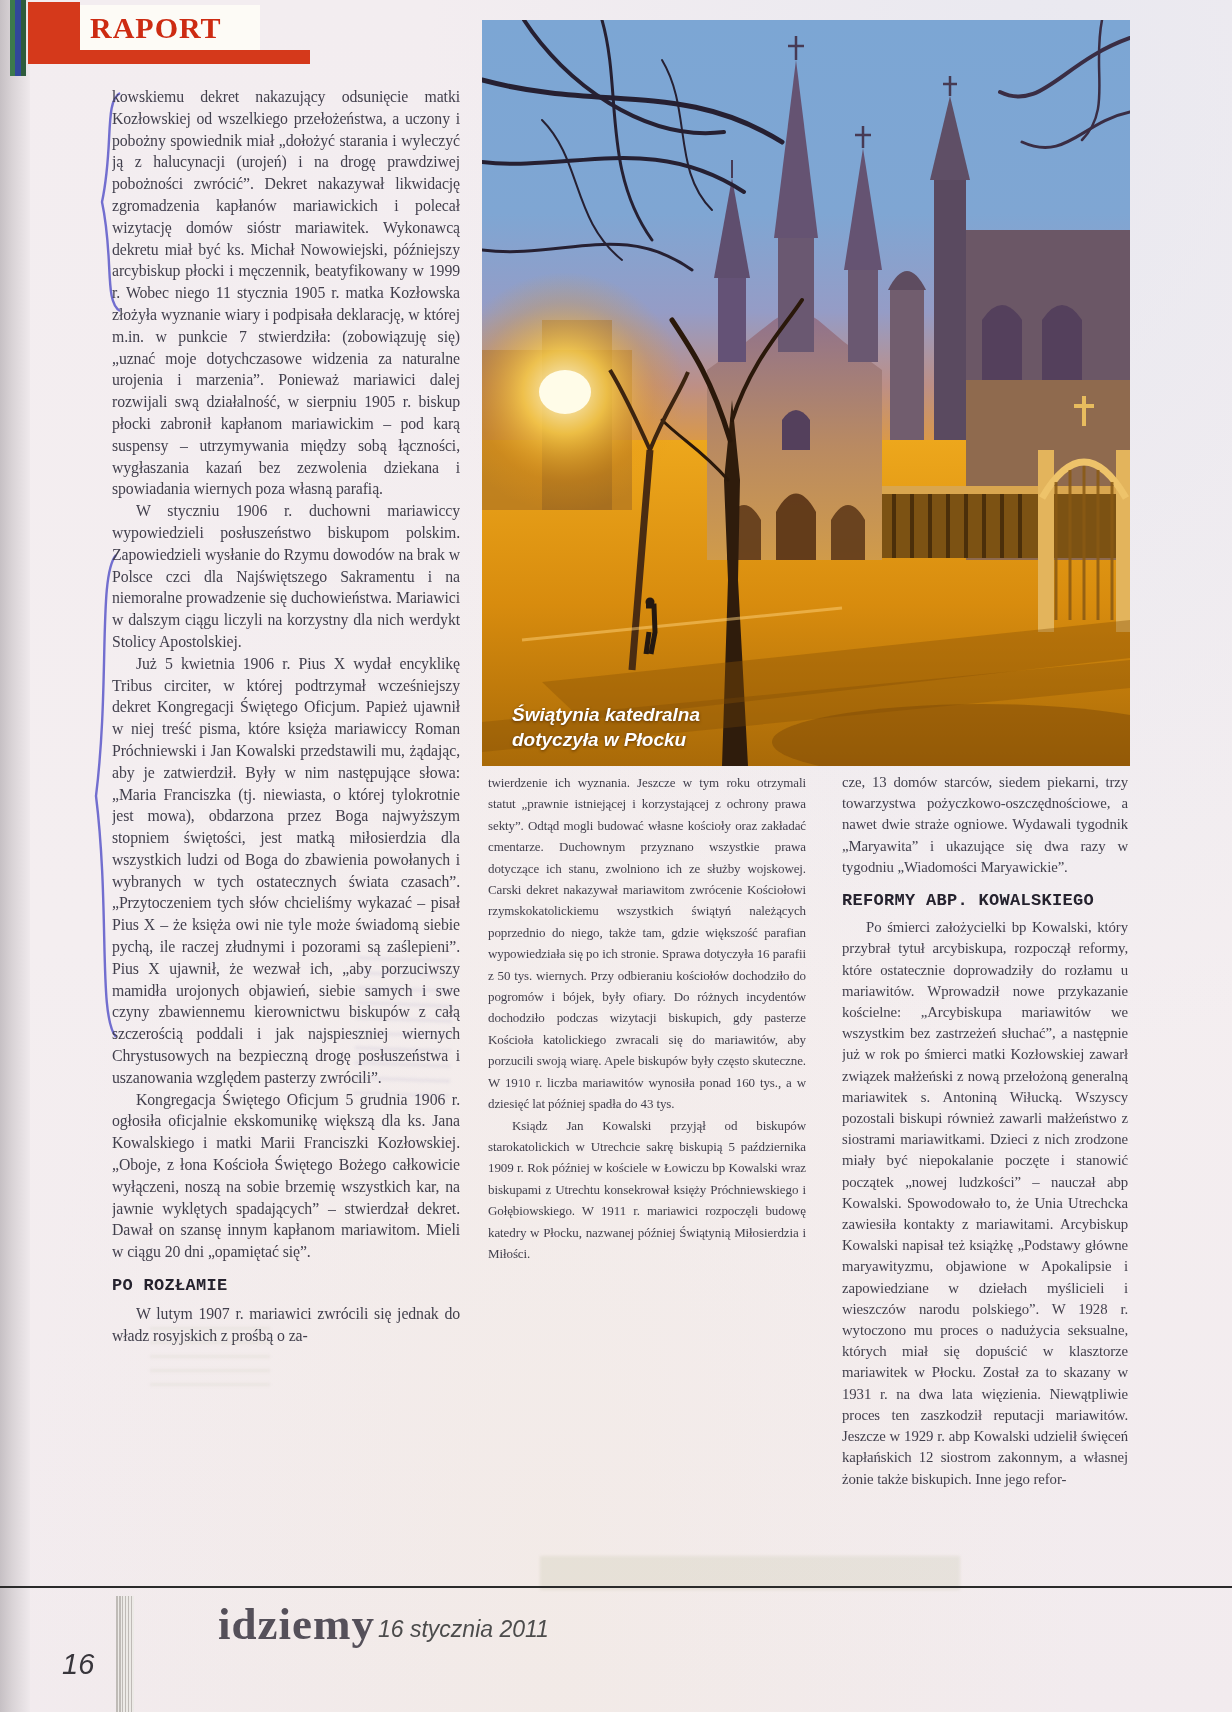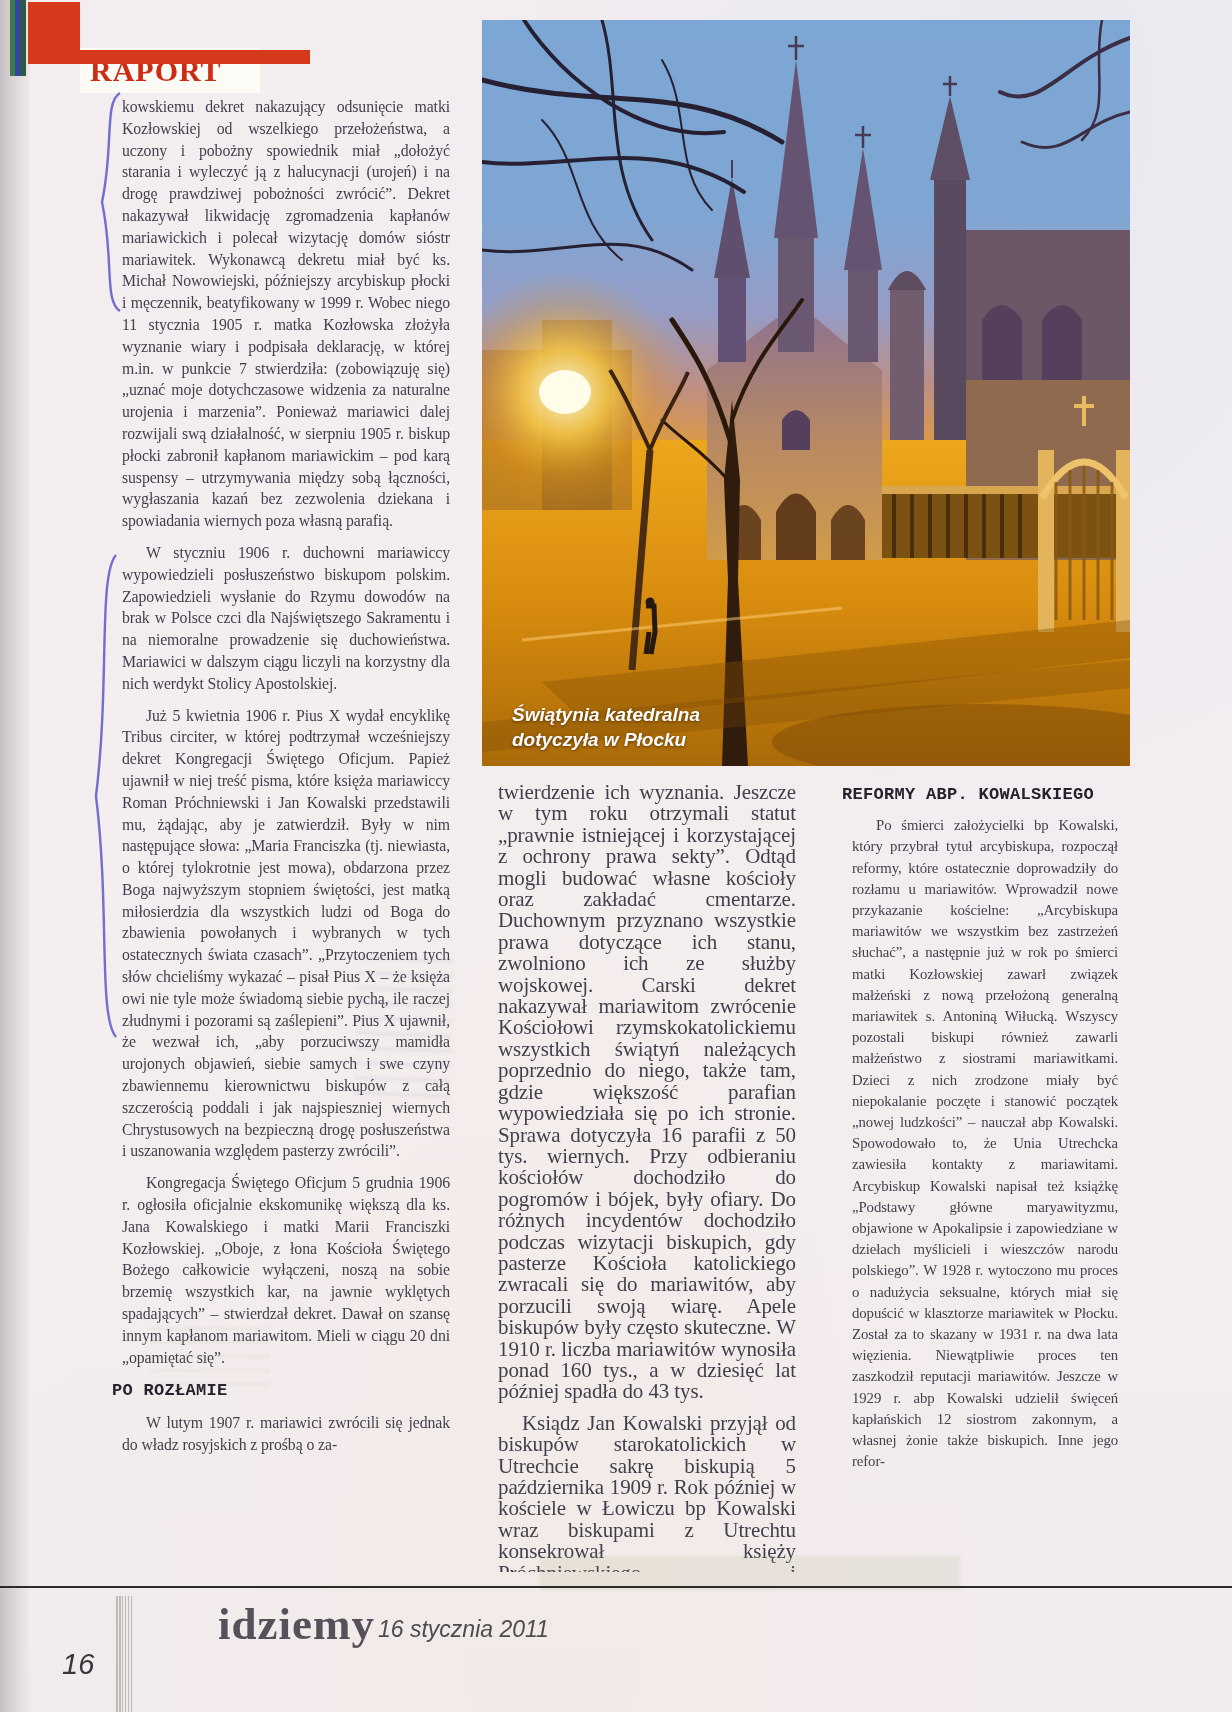--- a/index.html
+++ b/index.html
@@ -12,35 +12,35 @@
   
   .spine{position:absolute;left:0;top:0;width:30px;height:1712px;
     background:linear-gradient(90deg,#c6c0c4 0%,#d9d3d6 40%,#efe9ec 100%);}
   .strip{position:absolute;top:0;height:76px;}
   .strip.green1{left:10px;width:5px;background:#3c7a4c;}
   .strip.blue{left:15px;width:6px;background:#31479b;}
   .strip.green2{left:21px;width:5px;background:#2e5b3c;}
   
   .banner-block{position:absolute;left:28px;top:2px;width:52px;height:62px;background:#d5391b;}
   .banner-label{position:absolute;left:80px;top:5px;width:180px;height:45px;background:#fdfbf6;
-    display:flex;align-items:center;margin-top:43px;}
+    display:flex;align-items:center;}
   .banner-label span{font-weight:bold;font-size:30px;letter-spacing:1px;color:#cd2b12;padding-left:10px;}
   .banner-bar{position:absolute;left:80px;top:50px;width:230px;height:14px;background:#d5391b;}
   
   .photo{position:absolute;left:482px;top:20px;width:772px;height:746px;overflow:hidden;}
   .photo svg{display:block;}
   .photo-caption{position:absolute;left:30px;top:682px;color:#fff;
     font-family:"Liberation Sans",sans-serif;font-style:italic;font-weight:bold;
     font-size:19px;line-height:25px;text-shadow:0 1px 3px rgba(70,35,0,.75);}
   
   .col{position:absolute;color:#413f4c;text-align:justify;overflow:hidden;}
   .col1{left:112px;top:86px;width:348px;height:1482px;font-size:15.8px;line-height:21.8px;letter-spacing:-.1px;}
-  .col2{left:488px;top:772px;width:318px;height:800px;font-size:21px;line-height:21.4px;letter-spacing:-.1px;}
+  .col2{left:488px;top:772px;width:318px;height:800px;font-size:13px;line-height:21.4px;letter-spacing:-.1px;}
   .col3{left:842px;top:772px;width:286px;height:756px;font-size:14.8px;line-height:21.2px;letter-spacing:-.1px;}
-  .col p{margin:10px;hyphens:auto;-webkit-hyphens:auto;}
+  .col p{margin:0;hyphens:auto;-webkit-hyphens:auto;}
   .col p.indent{text-indent:24px;}
   .col h3{margin:12px 0 6px 0;font-size:17px;letter-spacing:.3px;color:#25222e;font-family:Liberation Mono, monospace;}
   
   .brace{position:absolute;}
   
   .ghost{position:absolute;filter:blur(1.5px);pointer-events:none;}
   .ghost.a{left:356px;top:946px;width:96px;height:150px;
     background:repeating-linear-gradient(0deg,rgba(95,95,165,.10) 0 3px,transparent 3px 15px);transform:rotate(2deg);}
   .ghost.b{left:540px;top:1556px;width:420px;height:34px;background:rgba(150,160,95,.12);}
   .ghost.c{left:150px;top:1326px;width:120px;height:60px;
@@ -222,20 +222,21 @@
       <p class="indent">Już 5 kwietnia 1906 r. Pius X wydał encyklikę Tribus circiter, w której podtrzymał wcześniejszy dekret Kongregacji Świętego Oficjum. Papież ujawnił w niej treść pisma, które księża mariawiccy Roman Próchniewski i Jan Kowalski przedstawili mu, żądając, aby je zatwierdził. Były w nim następujące słowa: „Maria Franciszka (tj. niewiasta, o której tylokrotnie jest mowa), obdarzona przez Boga najwyższym stopniem świętości, jest matką miłosierdzia dla wszystkich ludzi od Boga do zbawienia powołanych i wybranych w tych ostatecznych świata czasach”. „Przytoczeniem tych słów chcieliśmy wykazać – pisał Pius X – że księża owi nie tyle może świadomą siebie pychą, ile raczej złudnymi i pozorami są zaślepieni”. Pius X ujawnił, że wezwał ich, „aby porzuciwszy mamidła urojonych objawień, siebie samych i swe czyny zbawiennemu kierownictwu biskupów z całą szczerością poddali i jak najspieszniej wiernych Chrystusowych na bezpieczną drogę posłuszeństwa i uszanowania względem pasterzy zwrócili”.</p>
       <p class="indent">Kongregacja Świętego Oficjum 5 grudnia 1906 r. ogłosiła oficjalnie ekskomunikę większą dla ks. Jana Kowalskiego i matki Marii Franciszki Kozłowskiej. „Oboje, z łona Kościoła Świętego Bożego całkowicie wyłączeni, noszą na sobie brzemię wszystkich kar, na jawnie wyklętych spadających” – stwierdzał dekret. Dawał on szansę innym kapłanom mariawitom. Mieli w ciągu 20 dni „opamiętać się”.</p>
       <h3>PO ROZŁAMIE</h3>
       <p class="indent">W lutym 1907 r. mariawici zwrócili się jednak do władz rosyjskich z prośbą o za-</p>
     </div>
   <div class="col col2">
       <p>twierdzenie ich wyznania. Jeszcze w tym roku otrzymali statut „prawnie istniejącej i korzystającej z ochrony prawa sekty”. Odtąd mogli budować własne kościoły oraz zakładać cmentarze. Duchownym przyznano wszystkie prawa dotyczące ich stanu, zwolniono ich ze służby wojskowej. Carski dekret nakazywał mariawitom zwrócenie Kościołowi rzymskokatolickiemu wszystkich świątyń należących poprzednio do niego, także tam, gdzie większość parafian wypowiedziała się po ich stronie. Sprawa dotyczyła 16 parafii z 50 tys. wiernych. Przy odbieraniu kościołów dochodziło do pogromów i bójek, były ofiary. Do różnych incydentów dochodziło podczas wizytacji biskupich, gdy pasterze Kościoła katolickiego zwracali się do mariawitów, aby porzucili swoją wiarę. Apele biskupów były często skuteczne. W 1910 r. liczba mariawitów wynosiła ponad 160 tys., a w dziesięć lat później spadła do 43 tys.</p>
       <p class="indent">Ksiądz Jan Kowalski przyjął od biskupów starokatolickich w Utrechcie sakrę biskupią 5 października 1909 r. Rok później w kościele w Łowiczu bp Kowalski wraz biskupami z Utrechtu konsekrował księży Próchniewskiego i Gołębiowskiego. W 1911 r. mariawici rozpoczęli budowę katedry w Płocku, nazwanej później Świątynią Miłosierdzia i Miłości.</p>
     </div>
   <div class="col col3">
+      <p>cze, 13 domów starców, siedem piekarni, trzy towarzystwa pożyczkowo-oszczędnościowe, a nawet dwie straże ogniowe. Wydawali tygodnik „Maryawita” i ukazujące się dwa razy w tygodniu „Wiadomości Maryawickie”.</p>
       <h3>REFORMY ABP. KOWALSKIEGO</h3>
       <p class="indent">Po śmierci założycielki bp Kowalski, który przybrał tytuł arcybiskupa, rozpoczął reformy, które ostatecznie doprowadziły do rozłamu u mariawitów. Wprowadził nowe przykazanie kościelne: „Arcybiskupa mariawitów we wszystkim bez zastrzeżeń słuchać”, a następnie już w rok po śmierci matki Kozłowskiej zawarł związek małżeński z nową przełożoną generalną mariawitek s. Antoniną Wiłucką. Wszyscy pozostali biskupi również zawarli małżeństwo z siostrami mariawitkami. Dzieci z nich zrodzone miały być niepokalanie poczęte i stanowić początek „nowej ludzkości” – nauczał abp Kowalski. Spowodowało to, że Unia Utrechcka zawiesiła kontakty z mariawitami. Arcybiskup Kowalski napisał też książkę „Podstawy główne maryawityzmu, objawione w Apokalipsie i zapowiedziane w dziełach myślicieli i wieszczów narodu polskiego”. W 1928 r. wytoczono mu proces o nadużycia seksualne, których miał się dopuścić w klasztorze mariawitek w Płocku. Został za to skazany w 1931 r. na dwa lata więzienia. Niewątpliwie proces ten zaszkodził reputacji mariawitów. Jeszcze w 1929 r. abp Kowalski udzielił święceń kapłańskich 12 siostrom zakonnym, a własnej żonie także biskupich. Inne jego refor-</p>
     </div>
 
   <div class="ghost a"></div>
   <div class="ghost b"></div>
   <div class="ghost c"></div>
 
   <div class="footer-rule"></div>
   <div class="page-number">16</div>

